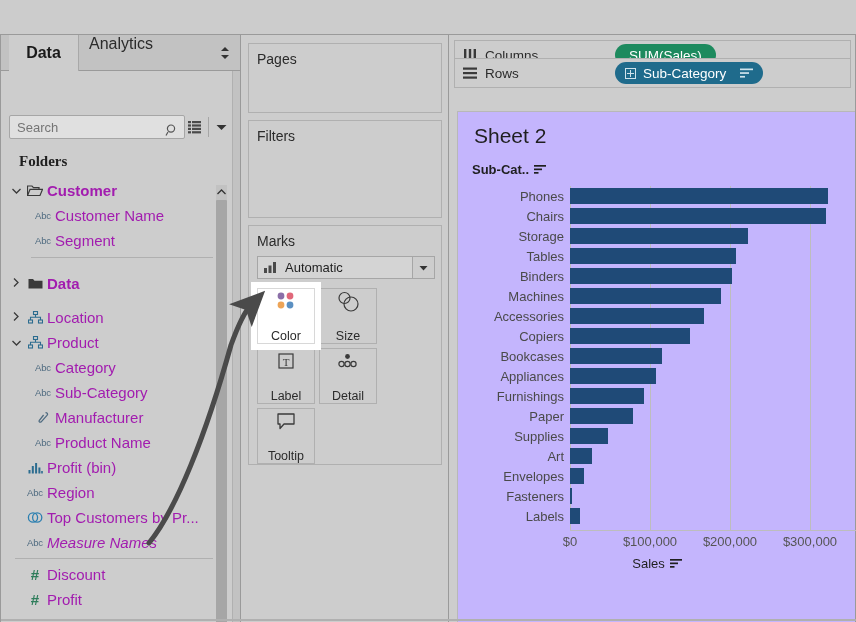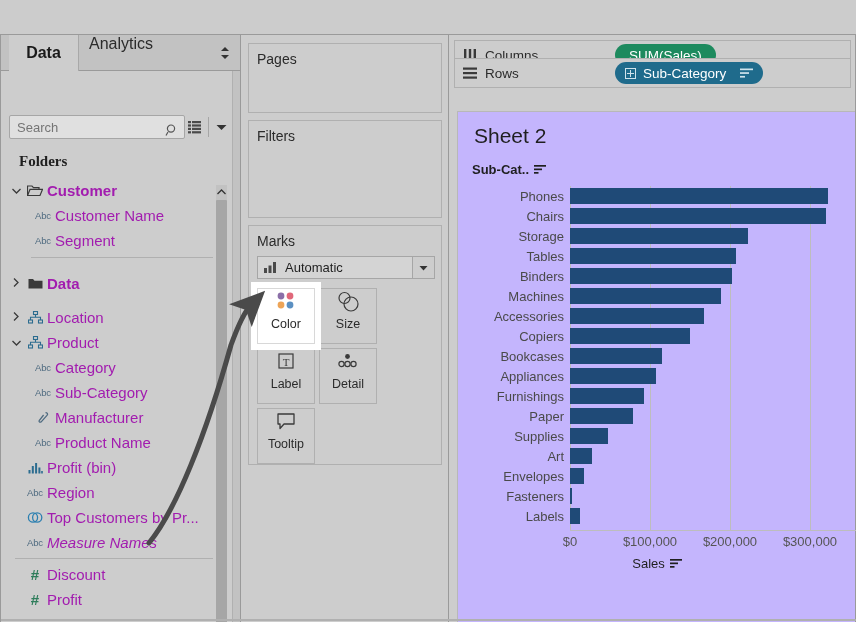--- a/index.html
+++ b/index.html
@@ -130,21 +130,21 @@
     display: flex; align-items: center; justify-content: center;
     font-size: 8px; color: #333;
   }
 
   #card-grid {
     position: absolute; left: 8px; top: 62px; width: 180px;
     display: flex; flex-wrap: wrap; gap: 4px;
   }
   .mark-card {
     width: 58px; height: 56px; border: 1px solid #b0b0b0; background: #cdcdcd;
-    display: flex; flex-direction: column; align-items: center; justify-content: flex-start;
+    display: flex; flex-direction: column; align-items: center; justify-content: space-between;
   }
   .mark-card .mc-label { font-size: 12.5px; color: #2b2b2b; margin-top: 4px; }
   .mark-card .mc-icon { height: 24px; display: flex; align-items: center; justify-content: center; }
   #card-color {
     position: absolute; left: 0; top: 0;
     background: #ffffff; border: 1px solid #d8d8d8;
     box-shadow: 0 0 0 6px #ffffff;
     z-index: 4;
   }
   #mid-divider {

